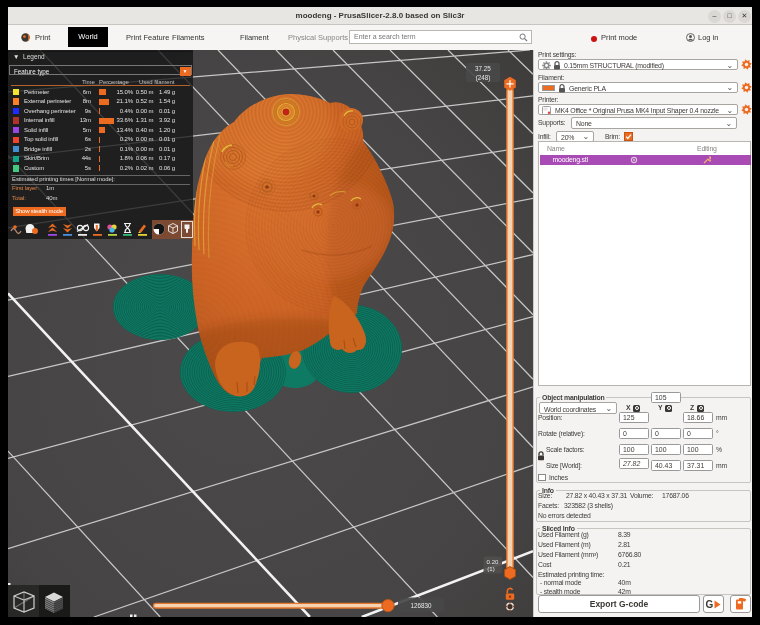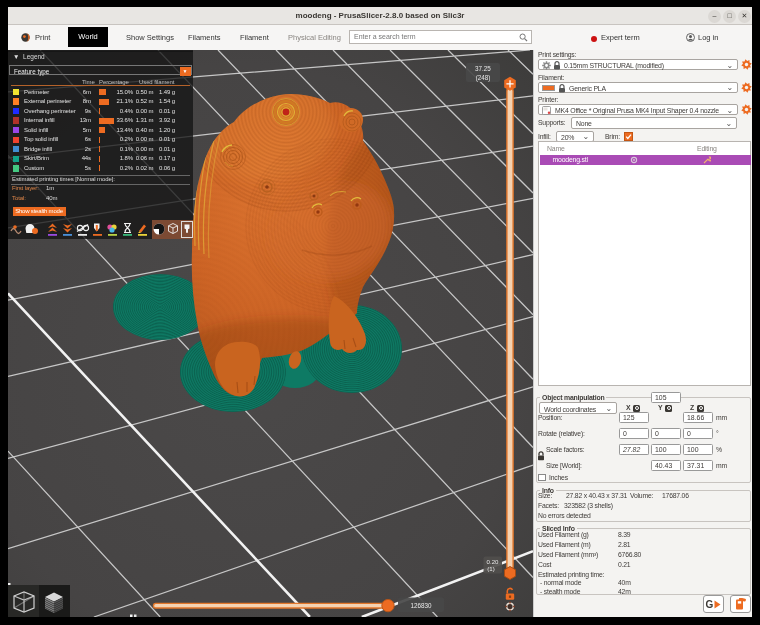--- a/index.html
+++ b/index.html
@@ -45,26 +45,26 @@
     <div class="winbtn" style="left:715px">□</div>
     <div class="winbtn" style="left:730px">✕</div>
   </div>
   <div id="menubar">
     <svg width="9" height="9" style="position:absolute;left:13px;top:8px" viewBox="0 0 9 9">
         <circle cx="4.5" cy="4.5" r="4.2" fill="#3a3733"></circle>
         <path d="M4.5,0.3 a4.2,4.2 0 0 1 0,8.4 a2.8,4.2 0 0 0 0,-8.4" fill="#ED6B21"></path>
         <circle cx="3.4" cy="3.6" r="1.4" fill="#ED6B21"></circle>
       </svg>
       <span class="mi" style="left:27px">Print</span>
-    <span class="mi" style="left:118px">Show Settings</span>
-    <span class="mi" style="left:180px">Filaments</span>
+    <span class="mi" style="left:118px">Print Feature</span>
+    <span class="mi" style="left:164px">Filaments</span>
     <span class="mi" style="left:232px">Filament</span>
-    <span class="mi" style="left:280px;color:#8a8682">Physical Editing</span>
+    <span class="mi" style="left:280px;color:#8a8682">Physical Supports</span>
     <span style="position:absolute;left:583px;top:10.5px;width:6px;height:6px;border-radius:50%;background:#cc1111"></span>
-      <span class="mi" style="left:593px;color:#333">Expert term</span>
+      <span class="mi" style="left:593px;color:#333">Print mode</span>
     <svg width="9" height="9" style="position:absolute;left:678px;top:8px" viewBox="0 0 9 9">
         <circle cx="4.5" cy="4.5" r="4" fill="none" stroke="#555" stroke-width="0.9"></circle>
         <circle cx="4.5" cy="3.4" r="1.5" fill="#555"></circle>
         <path d="M1.8,7.6 a2.9,2.9 0 0 1 5.4,0" fill="#555"></path>
       </svg>
       <span class="mi" style="left:690px">Log in</span>
   </div>
   <div id="plater">World</div>
   <div id="search">Enter a search term<svg width="9" height="9" style="position:absolute;right:3px;top:2px" viewBox="0 0 9 9">
         <circle cx="3.6" cy="3.6" r="2.6" fill="none" stroke="#777" stroke-width="1"></circle>
@@ -481,21 +481,21 @@
     <input class="nb" style="left: 85px; top: 378px;" value="0">
       <input class="nb" style="left: 117px; top: 378px;" value="0">
       <input class="nb" style="left: 149px; top: 378px;" value="0">
     <div class="sl" style="left:182px;top:380px">°</div>
     <div class="sl" style="left:12px;top:396px">Scale factors:</div>
     <input class="nb" style="left: 85px; top: 394px;" value="100">
       <input class="nb" style="left: 117px; top: 394px;" value="100">
       <input class="nb" style="left: 149px; top: 394px;" value="100">
     <div class="sl" style="left:182px;top:396px">%</div>
     <div class="sl" style="left:12px;top:412px">Size [World]:</div>
-    <input class="nb" style="left: 85px; top: 394px; font-style: italic;" value="27.82">
+    <input class="nb" style="left: 85px; top: 408px; font-style: italic;" value="27.82">
       <input class="nb" style="left: 117px; top: 410px; text-decoration: underline;" value="40.43">
       <input class="nb" style="left: 149px; top: 410px;" value="37.31">
     <div class="sl" style="left:182px;top:412px">mm</div>
     <svg width="8" height="10" style="position:absolute;left:3px;top:401px" viewBox="0 0 8 10">
         <path d="M2,4.4 v-1.6 a2,2 0 0 1 4,0 V4.4" fill="none" stroke="#3a3733" stroke-width="1.3"></path>
         <rect x="1" y="4.4" width="6" height="4.8" rx="0.8" fill="#3a3733"></rect>
       </svg>
     <div style="position:absolute;left:4px;top:423.5px;width:7.5px;height:7.5px;background:#fff;border:1px solid #888"></div>
     <div class="sl" style="left:15px;top:424px">Inches</div>
     <fieldset class="fs" style="left:2px;top:437px;width:215px;height:35px">
@@ -517,20 +517,21 @@
       <div class="sl" style="left:84px;top:490.5px">2.81</div>
     <div class="sl" style="left:4px;top:500.5px">Used Filament (mm³)</div>
       <div class="sl" style="left:84px;top:500.5px">6766.80</div>
     <div class="sl" style="left:4px;top:510.5px">Cost</div>
       <div class="sl" style="left:84px;top:510.5px">0.21</div>
     <div class="sl" style="left:4px;top:520.5px">Estimated printing time:</div>
     <div class="sl" style="left:6px;top:529px">- normal mode</div>
       <div class="sl" style="left:84px;top:529px">40m</div>
     <div class="sl" style="left:6px;top:537.5px">- stealth mode</div>
       <div class="sl" style="left:84px;top:537.5px">42m</div>
+    <div id="exportbtn">Export G-code</div>
     <div class="sqbtn" style="left:169px">
         <span style="font-weight:bold;font-size:10px;color:#3a3733">G</span>
         <svg width="7" height="9" style="margin-left:1px" viewBox="0 0 7 9">
           <path d="M0.5,0.5 L6.5,4.5 L0.5,8.5 z" fill="#ED6B21"></path>
         </svg>
       </div>
     <div class="sqbtn" style="left:196px">
         <svg width="11" height="13" viewBox="0 0 11 13">
           <rect x="1" y="1.5" width="7" height="10" rx="1" fill="#ED6B21"></rect>
           <rect x="4" y="0" width="7" height="3" rx="1" fill="#ED6B21" transform="rotate(12 7 1)"></rect>

